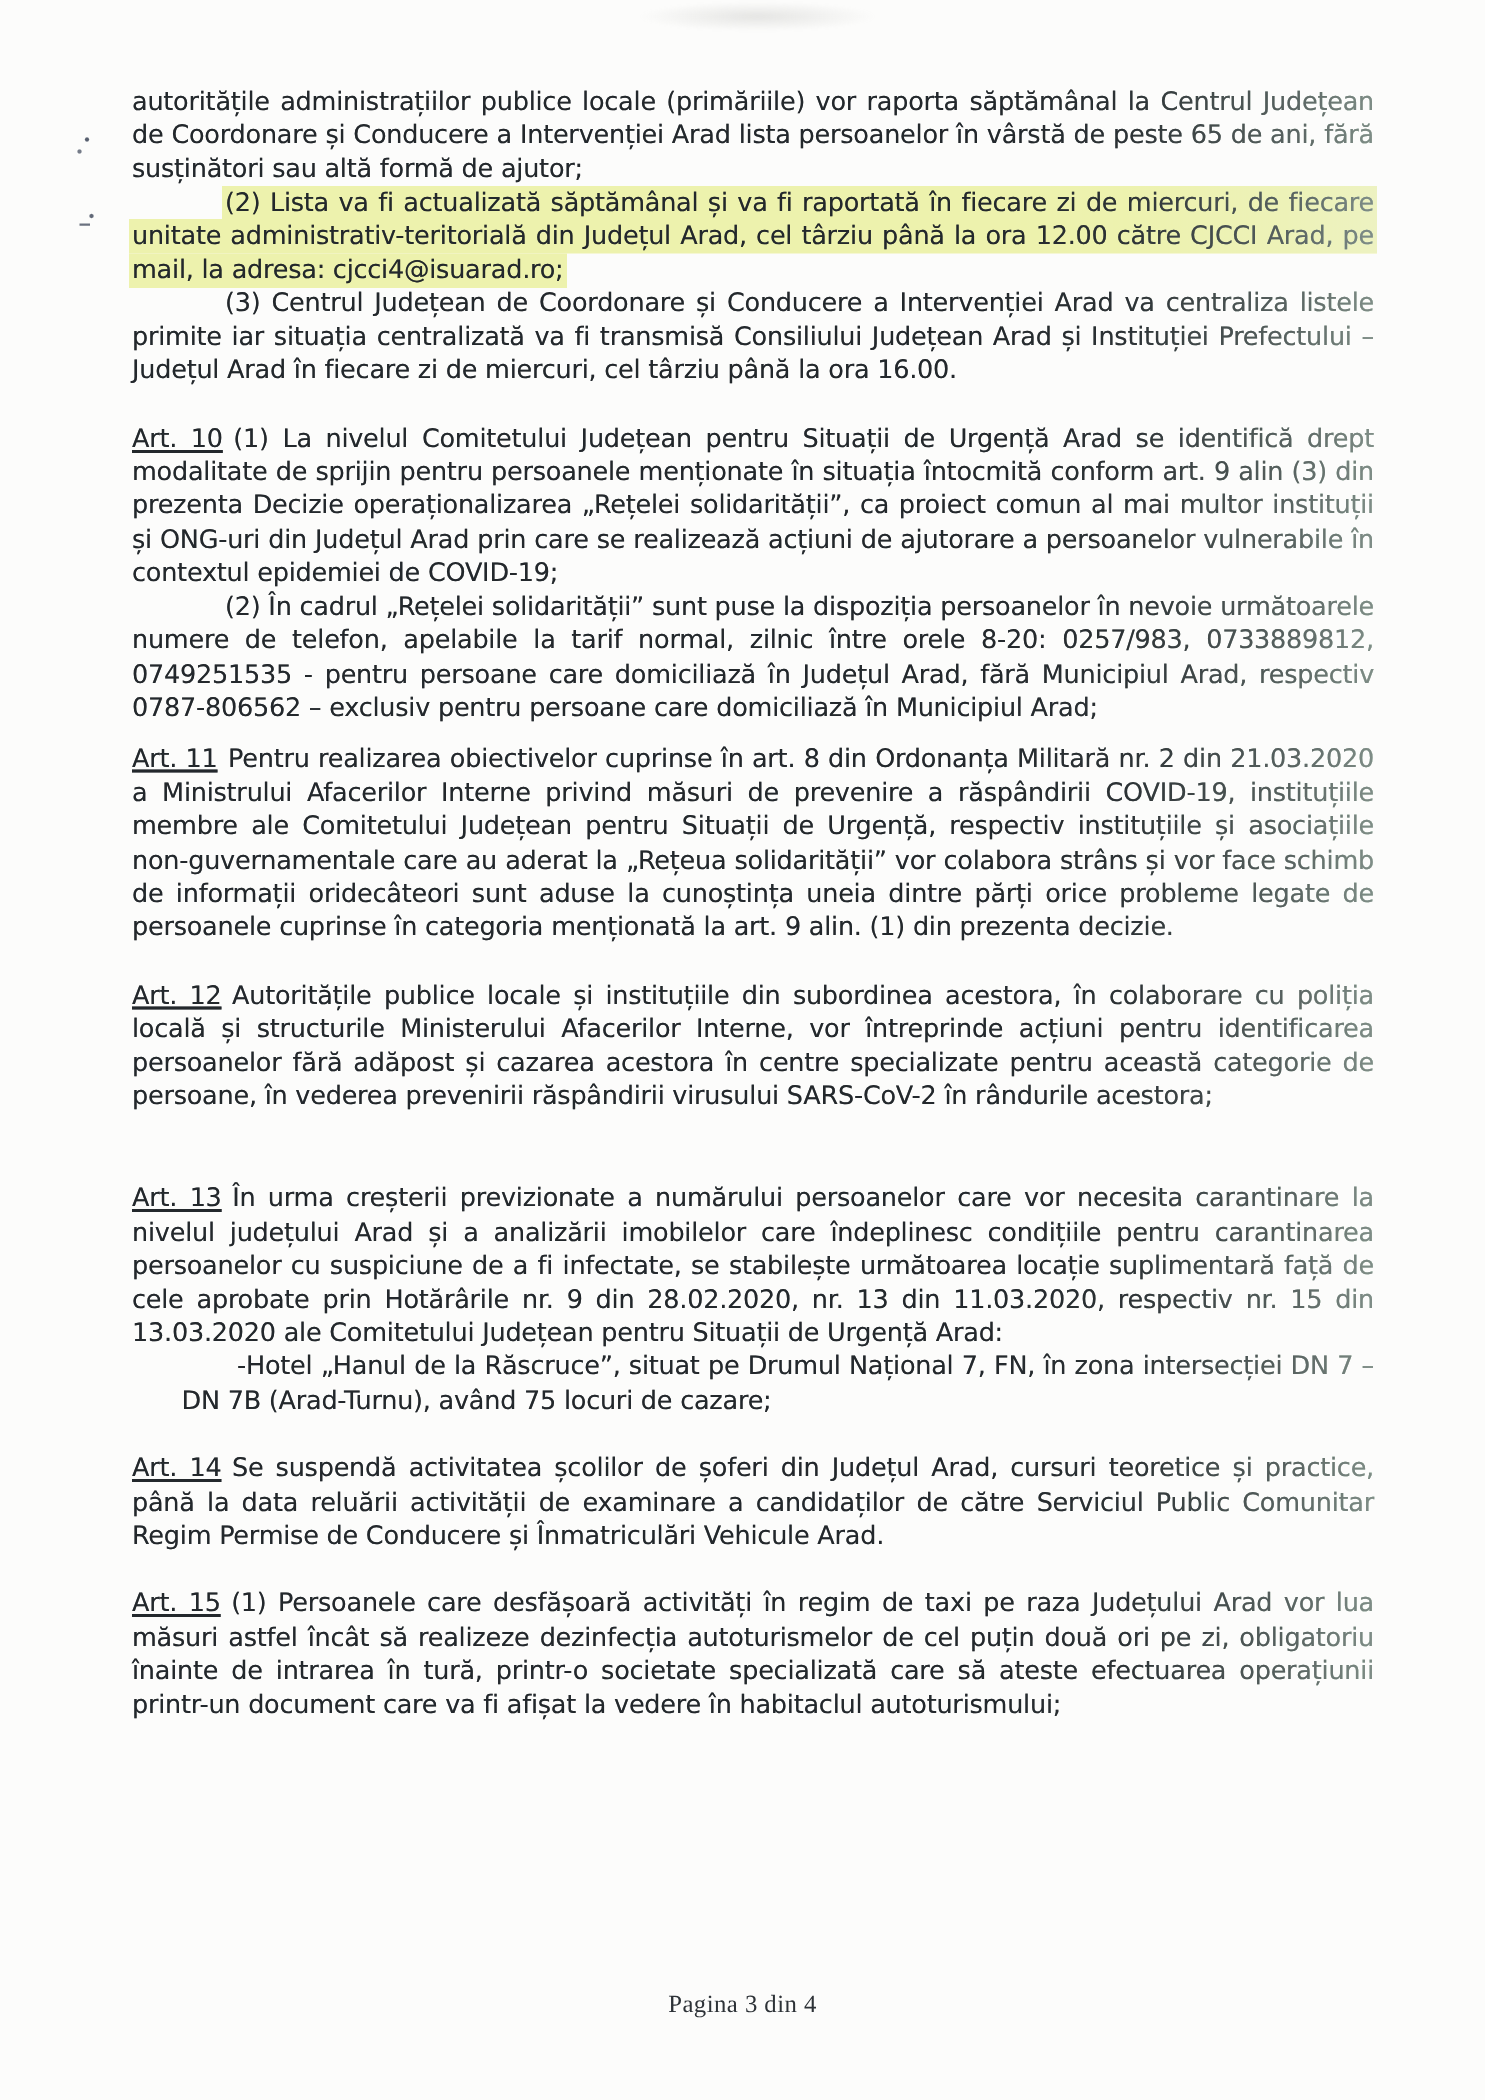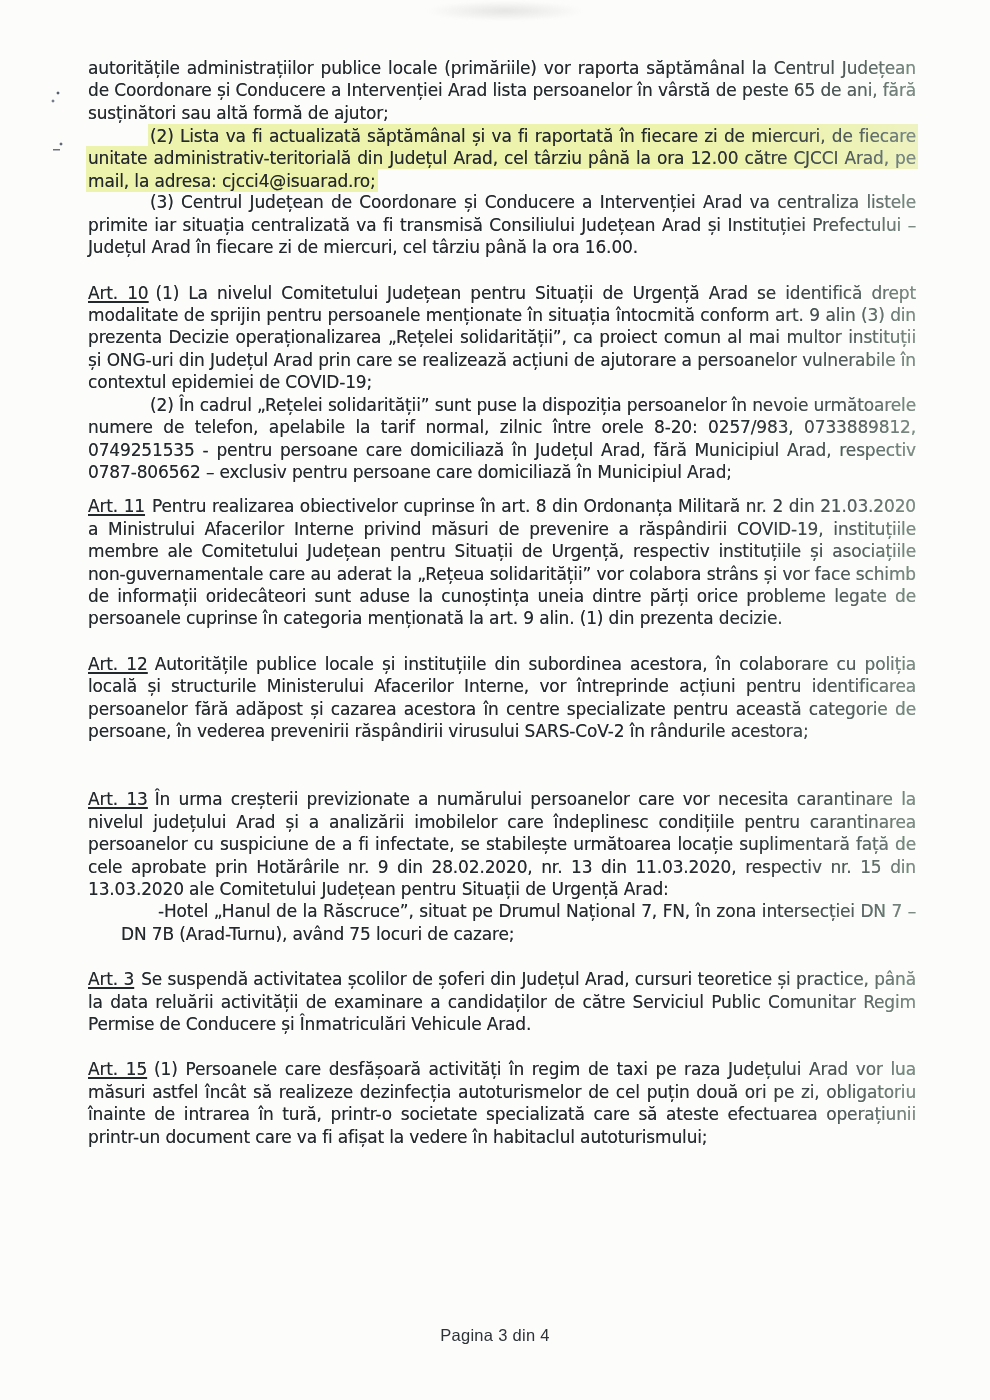--- a/index.html
+++ b/index.html
@@ -89,21 +89,21 @@
     background:
       radial-gradient(circle at 8px 2px, rgba(45,55,75,0.75) 1px, transparent 1.8px),
       linear-gradient(to right, rgba(45,55,75,0.7), rgba(45,55,75,0.7)) 0 7px / 7px 1.5px no-repeat;
   }
   .footer {
     position: absolute;
     left: 0;
     right: 0;
     top: 1326px;
     text-align: center;
-    font-family: Liberation Sans, sans-serif;
+    font-family: Liberation Serif, serif;
     font-size: 16.5px;
     letter-spacing: 0.3px;
     color: #2d3237;
   }
 </style>
 </head>
 <body>
 
 <div class="page">
 
@@ -124,21 +124,21 @@
     <p class="para indent"><span>(2) În cadrul „Rețelei solidarității” sunt puse la dispoziția persoanelor în nevoie următoarele numere de telefon, apelabile la tarif normal, zilnic între orele 8-20: 0257/983, 0733889812, 0749251535  - pentru persoane care domiciliază în Județul Arad, fără Municipiul Arad, respectiv 0787-806562 – exclusiv pentru persoane care domiciliază în Municipiul Arad;</span></p>
 
     <p class="para art art-sm"><span class="art-label">Art. 11</span><span>Pentru realizarea obiectivelor cuprinse în art. 8 din Ordonanța Militară nr. 2 din 21.03.2020 a Ministrului Afacerilor Interne privind măsuri de prevenire a răspândirii COVID-19, instituțiile membre ale Comitetului Județean pentru Situații de Urgență, respectiv instituțiile și asociațiile non-guvernamentale care au aderat la „Rețeua solidarității” vor colabora strâns și vor face schimb de informații oridecâteori sunt aduse la cunoștința uneia dintre părți orice probleme legate de persoanele cuprinse în categoria menționată la art. 9 alin. (1) din prezenta decizie.</span></p>
 
     <p class="para art"><span class="art-label">Art. 12</span><span>Autoritățile publice locale și instituțiile din subordinea acestora, în colaborare cu poliția locală și structurile Ministerului Afacerilor Interne, vor întreprinde acțiuni pentru identificarea persoanelor fără adăpost și cazarea acestora în centre specializate pentru această categorie de persoane, în vederea prevenirii răspândirii virusului SARS-CoV-2 în rândurile acestora;</span></p>
 
     <p class="para art art-xl"><span class="art-label">Art. 13</span><span>În urma creșterii previzionate a numărului persoanelor care vor necesita carantinare la nivelul județului Arad și a analizării imobilelor care îndeplinesc condițiile pentru carantinarea persoanelor cu suspiciune de a fi infectate, se stabilește următoarea locație suplimentară față de cele aprobate prin Hotărârile nr. 9 din 28.02.2020, nr. 13 din 11.03.2020, respectiv nr. 15 din 13.03.2020 ale Comitetului Județean pentru Situații de Urgență Arad:</span></p>
 
     <p class="para hang"><span>-Hotel „Hanul de la Răscruce”, situat pe Drumul Național 7, FN, în zona intersecției DN 7 – DN 7B (Arad-Turnu), având 75 locuri de cazare;</span></p>
 
-    <p class="para art"><span class="art-label">Art. 3</span><span>Se suspendă activitatea școlilor de șoferi din Județul Arad, cursuri teoretice și practice, până la data reluării activității de examinare a candidaților de către Serviciul Public Comunitar Regim Permise de Conducere și Înmatriculări Vehicule Arad.</span></p>
+    <p class="para art"><span class="art-label">Art. 14</span><span>Se suspendă activitatea școlilor de șoferi din Județul Arad, cursuri teoretice și practice, până la data reluării activității de examinare a candidaților de către Serviciul Public Comunitar Regim Permise de Conducere și Înmatriculări Vehicule Arad.</span></p>
 
     <p class="para art"><span class="art-label">Art. 15</span><span>(1) Persoanele care desfășoară activități în regim de taxi pe raza Județului Arad vor lua măsuri astfel încât să realizeze dezinfecția autoturismelor de  cel puțin două ori pe zi, obligatoriu înainte de intrarea în tură, printr-o societate specializată care să ateste efectuarea operațiunii printr-un document care va fi afișat la vedere în habitaclul autoturismului;</span></p>
 
   </div>
 
   <div class="footer"><span>Pagina 3 din 4</span></div>
 
   <div class="fade-overlay"></div>
 
 </div>

